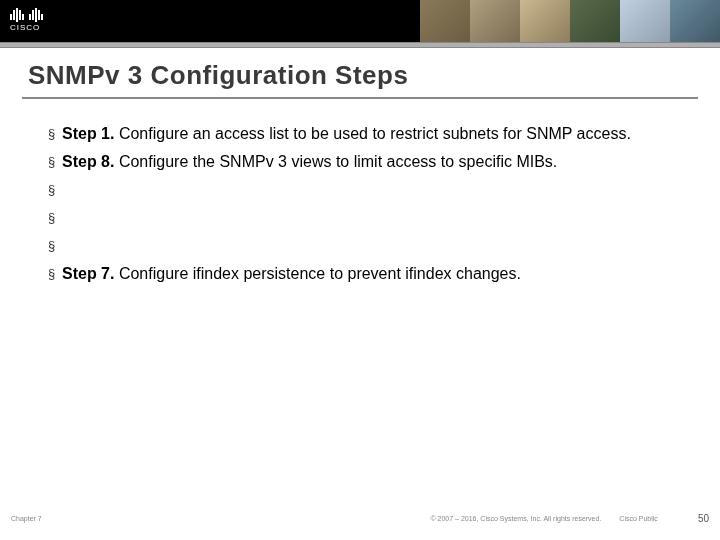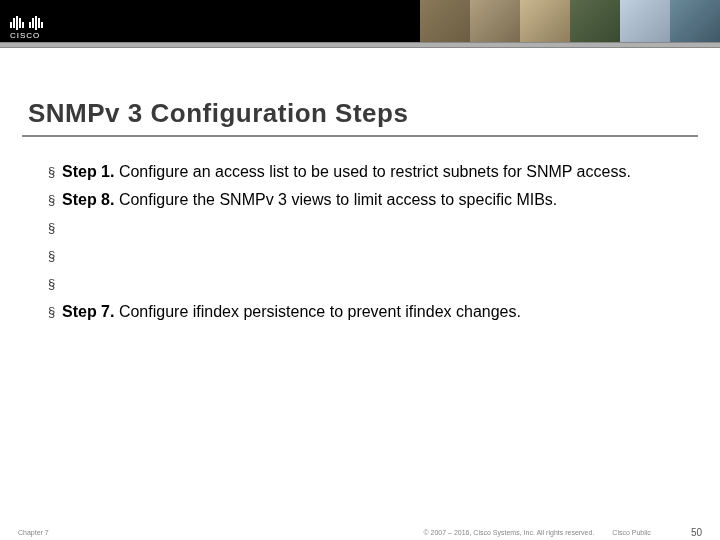--- a/index.html
+++ b/index.html
@@ -1,42 +1,42 @@
 <!DOCTYPE html>
 <html><head>
 <meta charset="utf-8">
 <style>
   * { margin: 0; padding: 0; box-sizing: border-box; }
   html, body { width: 720px; height: 540px; font-family: Arial, Helvetica, sans-serif; background: #fff; }
   .slide { width: 720px; height: 540px; position: relative; background: #fff; }
   .topbar { width: 100%; height: 42px; background: #000; position: relative; }
-  .logo { position: absolute; left: 10px; top: 16px; }
+  .logo { position: absolute; left: 10px; top: 8px; }
   .logo-bars { display: flex; gap: 1px; }
   .logo-bars span { display: inline-block; width: 2px; background: #fff; }
   .b1 { height: 6px; margin-top: 6px; }
   .b2 { height: 10px; margin-top: 2px; }
   .b3 { height: 14px; margin-top: 0px; }
   .logo-text { color: #fff; font-size: 8px; letter-spacing: 1px; margin-top: 1px; }
   .photo-strip { position: absolute; right: 0; top: 0; height: 42px; width: 300px; display: flex; }
   .photo { flex: 1; height: 100%; }
   .p1 { background: linear-gradient(135deg,#8a7a5a,#6b5d42); }
   .p2 { background: linear-gradient(135deg,#b0a080,#7a6a50); }
   .p3 { background: linear-gradient(135deg,#c9b890,#8f7d5c); }
   .p4 { background: linear-gradient(135deg,#5a6a4a,#3a4a30); }
   .p5 { background: linear-gradient(135deg,#c0d0e0,#90a0b0); }
   .p6 { background: linear-gradient(135deg,#6a8a9a,#405868); }
   .grayband { width: 100%; height: 6px; background: #b0b0b0; border-top: 1px solid #888; border-bottom: 1px solid #888; }
-  .title { font-size: 26px; font-weight: bold; color: #3a3a3a; padding: 12px 0 0 28px; letter-spacing: 0.5px; margin-top: 38px; }
+  .title { font-size: 26px; font-weight: bold; color: #3a3a3a; padding: 12px 0 0 28px; letter-spacing: 0.5px; }
   .title-rule { border: none; border-top: 2px solid #888; margin: 6px 22px 0 22px; }
   .content { padding: 22px 40px 0 48px; }
   .item { display: flex; align-items: flex-start; margin-bottom: 2px; }
   .bullet { width: 14px; flex-shrink: 0; font-size: 13px; line-height: 26px; color: #333; }
   .text { font-size: 16px; line-height: 26px; color: #000; }
   .text b { font-weight: bold; }
-  .footer { position: absolute; bottom: 2px; left: 0; width: 100%; padding: 0 18px; display: flex; align-items: center; font-size: 7px; color: #888; }
+  .footer { position: absolute; bottom: 16px; left: 0; width: 100%; padding: 0 11px; display: flex; align-items: center; font-size: 7px; color: #888; }
   .footer .chapter { flex: 0 0 auto; }
   .footer .spacer { flex: 1; }
   .footer .copy { margin-right: 18px; }
   .footer .pub { margin-right: 40px; }
   .footer .pagenum { font-size: 10px; color: #555; }
 </style>
 </head>
 <body>
 
 <div class="slide">

